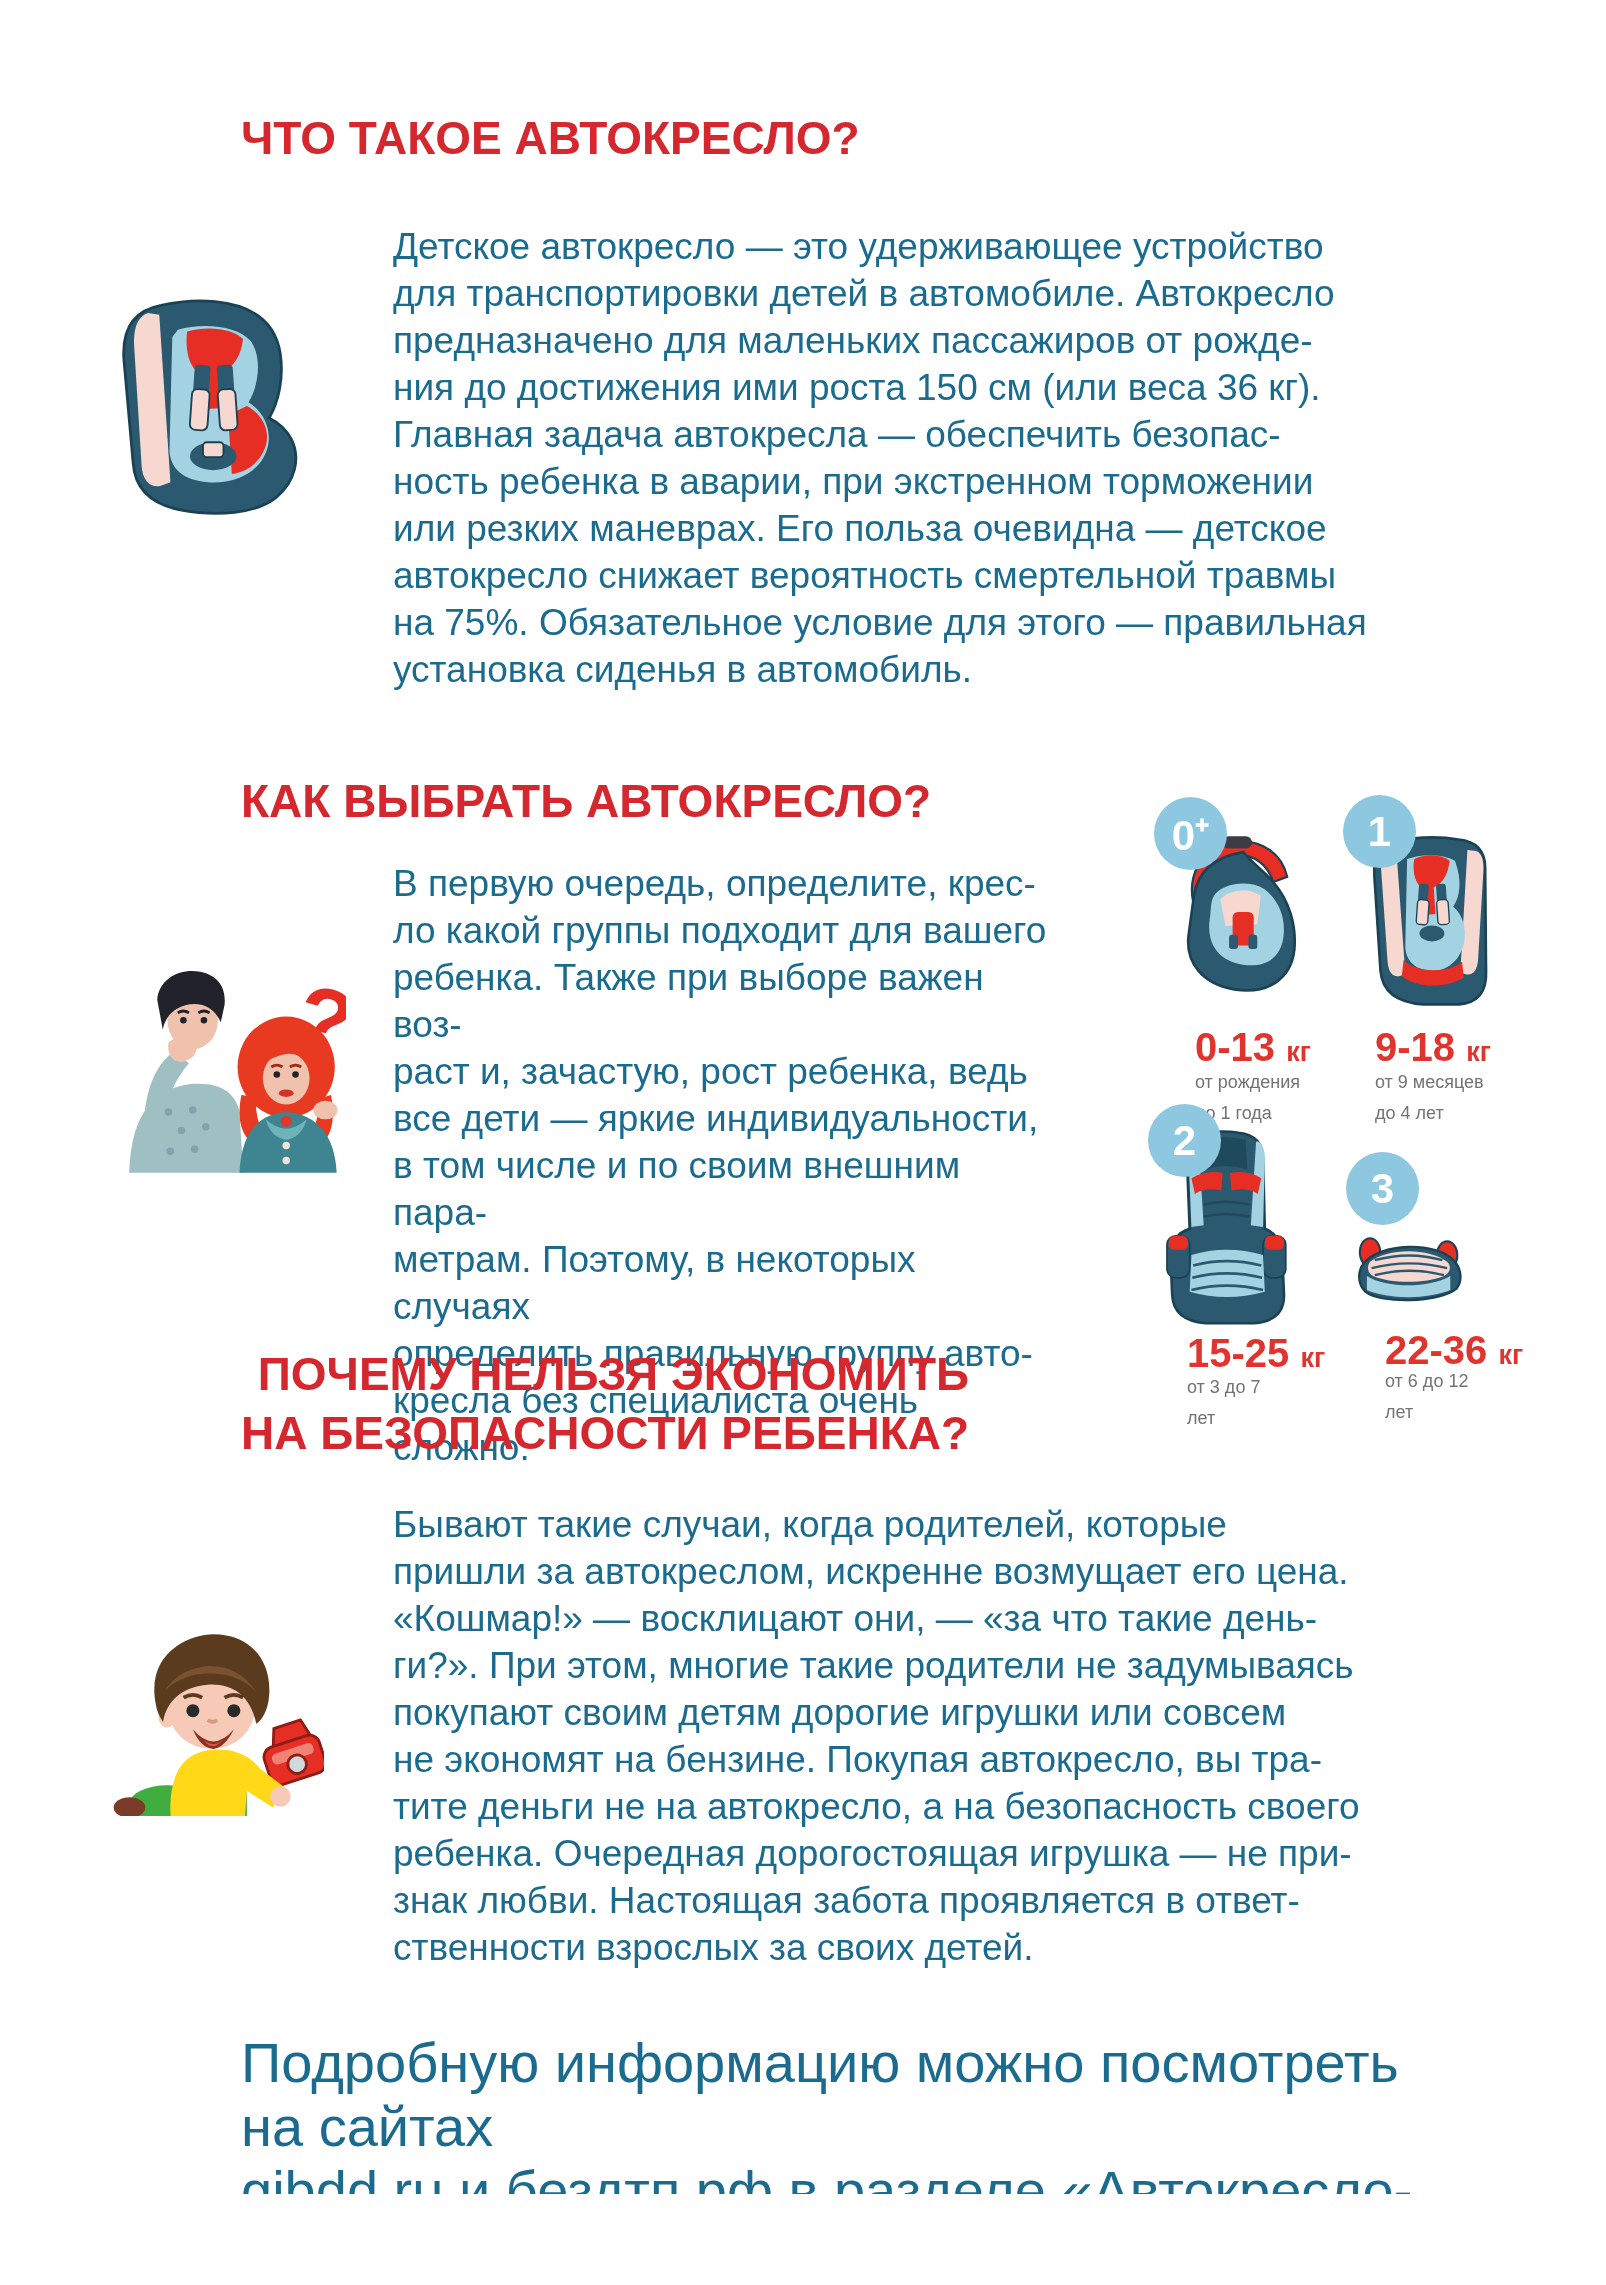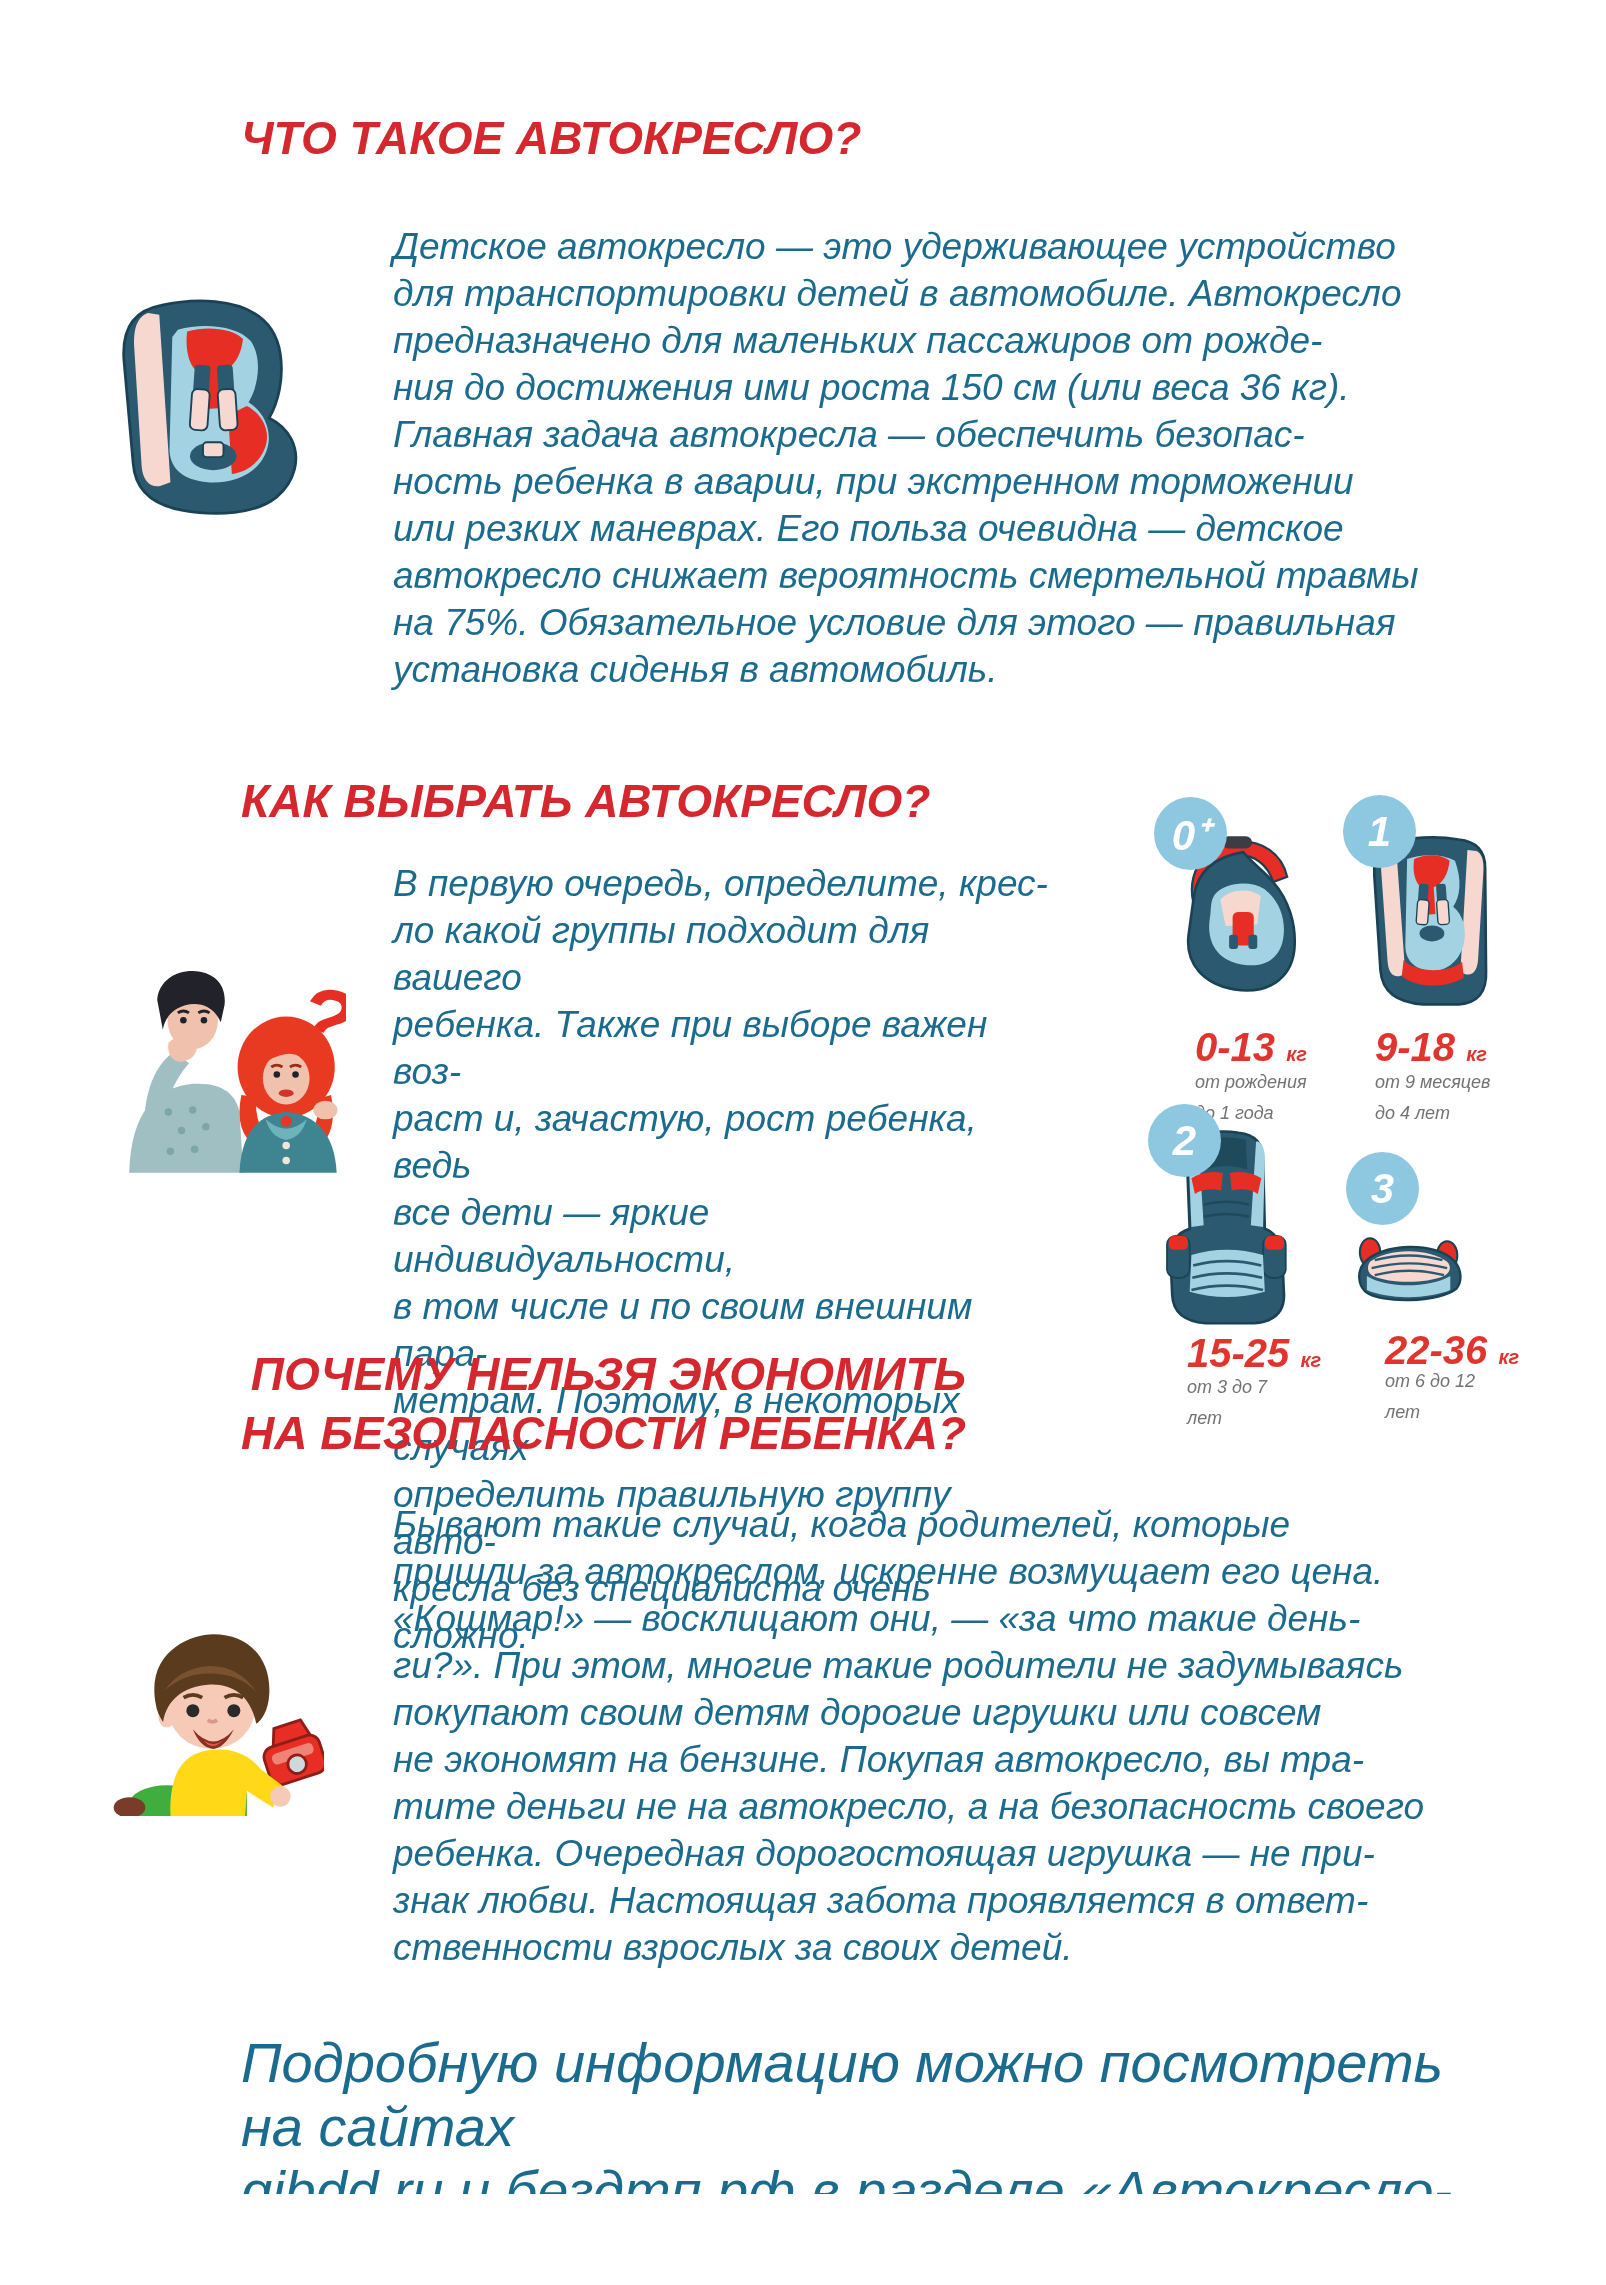--- a/index.html
+++ b/index.html
@@ -2,21 +2,21 @@
 <html lang="ru" style="font-size:14.7px"><head>
 <meta charset="utf-8">
 <style>
   html,body{margin:0;padding:0;}
   body{
     width:1606px;height:2286px;
     background:#ffffff;
     font-family:"Liberation Sans", sans-serif;
     -webkit-font-smoothing:antialiased;
   }
-  .page{position:relative;width:1606px;height:2194px;background:#fff;overflow:hidden;font-style:italic;}
+  .page{position:relative;width:1606px;height:2194px;background:#fff;overflow:hidden;}
   .abs{position:absolute;}
   .heading{
     color:#d4282e;
     font-weight:700;
     font-size:46px;
     line-height:57px;
     letter-spacing:0px;
     white-space:pre-line;
   }
   .body-text{
@@ -41,21 +41,21 @@
     width:73px;height:73px;border-radius:50%;
     background:#8ec7e0;color:#ffffff;
     font-weight:700;font-size:42px;
     display:flex;align-items:center;justify-content:center;
     z-index:3;
   }
   .weight{
     color:#e0352f;font-weight:700;font-size:40px;line-height:40px;
     white-space:nowrap;
   }
-  .weight .unit{font-size:20px;font-weight:700;}
+  .weight .unit{font-size:27px;font-weight:700;}
   .age{
     color:#737373;font-size:18px;line-height:31px;white-space:pre-line;
   }
   svg{display:block;}
 </style>
 </head>
 <body>
 
 <div class="page">
 

